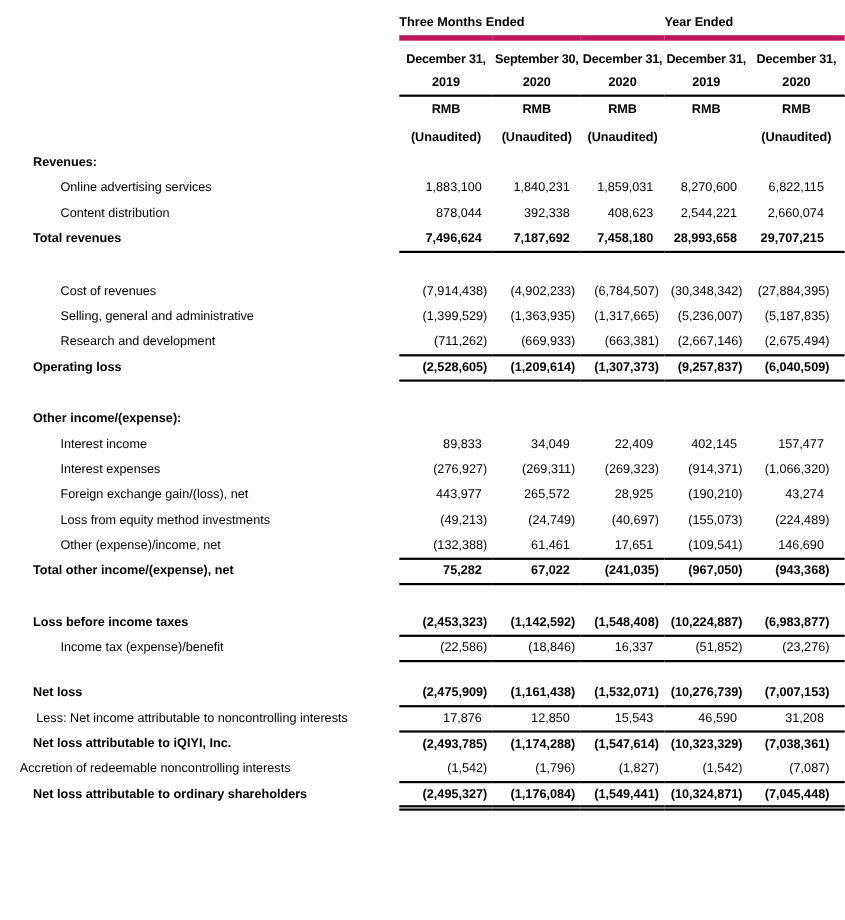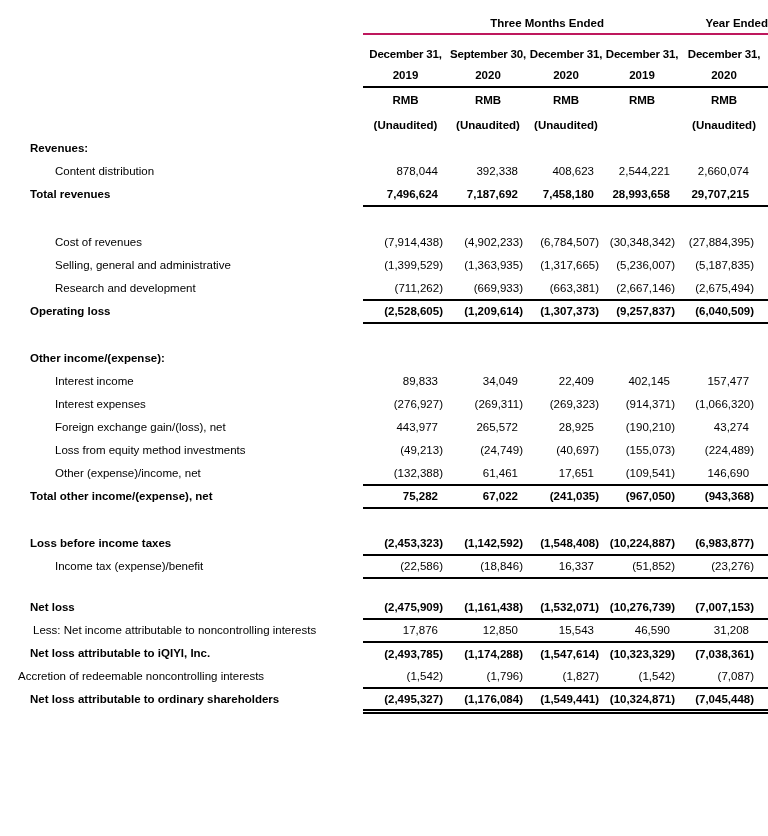--- a/index.html
+++ b/index.html
@@ -8,21 +8,21 @@
   td{padding:0;font-size:11.5px;line-height:1.05;vertical-align:middle;white-space:nowrap;overflow:visible;}
   
   tr.r-group{height:34px;}
   tr.r-group td{vertical-align:bottom;padding-bottom:4px;}
   tr.r-dates{height:29px;}
   tr.r-dates td{vertical-align:bottom;padding-bottom:3px;letter-spacing:-0.2px;}
   tr.r-years{height:24px;margin-left:32px;}
   tr.r-years td{vertical-align:bottom;padding-bottom:5px;}
   tr.r-rmb{height:26px;}
   tr.r-unaud{height:24px;}
-  .ghead{text-align:right;font-weight:bold;border-bottom:2px solid #be185d;}
+  .ghead{text-align:left;font-weight:bold;border-bottom:5px solid #be185d;}
   .ch{text-align:center;font-weight:bold;}
   .yline{border-bottom:2px solid #000;}
   
   tr.row{height:23px;}
   tr.sp td{border:none;}
   .lbl{text-align:left;}
   .l0{padding-left:30px;}
   .ls{padding-left:33px;}
   .lm{padding-left:18px;}
   .l1{padding-left:55px;}
@@ -88,20 +88,28 @@
     <tbody id="table-body">
         <tr class="row">
           <td class="lbl l0 b">Revenues:</td>
           <td class="num b"></td>
           <td class="num b"></td>
           <td class="num b"></td>
           <td class="num b"></td>
           <td class="num b"></td>
         </tr>
         <tr class="row">
+          <td class="lbl l1">Online advertising services</td>
+          <td class="num"><span class="pos">1,883,100</span></td>
+          <td class="num"><span class="pos">1,840,231</span></td>
+          <td class="num"><span class="pos">1,859,031</span></td>
+          <td class="num"><span class="pos">8,270,600</span></td>
+          <td class="num"><span class="pos">6,822,115</span></td>
+        </tr>
+        <tr class="row">
           <td class="lbl l1">Content distribution</td>
           <td class="num"><span class="pos">878,044</span></td>
           <td class="num"><span class="pos">392,338</span></td>
           <td class="num"><span class="pos">408,623</span></td>
           <td class="num"><span class="pos">2,544,221</span></td>
           <td class="num"><span class="pos">2,660,074</span></td>
         </tr>
         <tr class="row">
           <td class="lbl l0 b">Total revenues</td>
           <td class="num b lb"><span class="pos">7,496,624</span></td>

